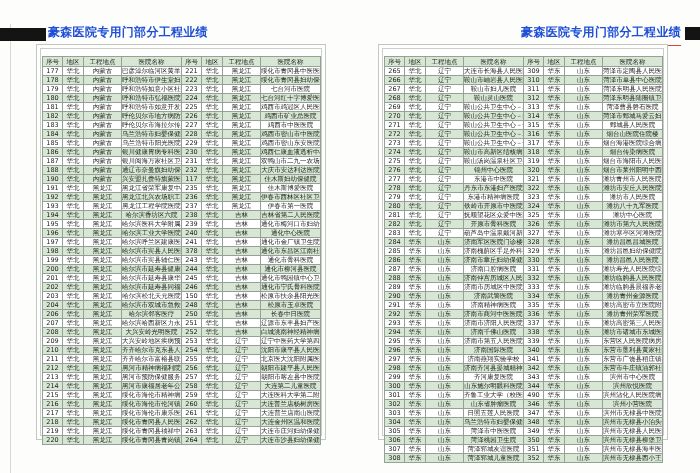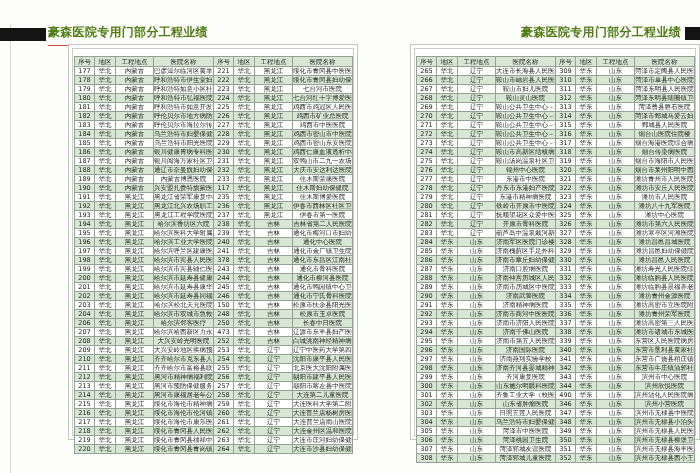--- a/index.html
+++ b/index.html
@@ -6,26 +6,26 @@
   body{
     position:relative;width:700px;height:473px;overflow:hidden;
     background:#fdfdfb;font-family:"DejaVu Sans","Liberation Sans",sans-serif;
   }
   .sheet-edge{position:absolute;width:1px;background:#d9d9d3;}
   .tab{position:absolute;height:13px;background:#141414;}
   .tab-left{left:0;top:28px;width:46px;}
   .tab-right{right:0;top:27px;width:15px;}
   .doc-title{
     position:absolute;top:24px;height:15px;
-    color:#4d7c0f;font-weight:bold;font-size:12px;letter-spacing:0.3px;
+    color:#1d4ed8;font-weight:bold;font-size:12px;letter-spacing:0.3px;
     border-bottom:1px solid #d6483c;padding-bottom:6px;white-space:nowrap;
   }
   .doc-title.tl{left:48px;}
   .doc-title.tr{right:19px;}
-  .frame-outer{position:absolute;top:44px;width:288px;height:394px;border:1px solid #c2c8c0;background:#fff;margin-left:32px;}
+  .frame-outer{position:absolute;top:44px;width:288px;height:394px;border:1px solid #c2c8c0;background:#fff;}
   .frame-outer.fl{left:36px;}
   .frame-outer.fr{left:378px;}
   .frame-inner{position:absolute;left:3px;top:3px;right:3px;bottom:3px;border:1px solid #c9cec7;}
   table.hosp{
     position:absolute;left:5px;top:11px;
     border-collapse:collapse;table-layout:fixed;
     width:278px;height:374px;
     border:1px solid #6e7d70;
   }
   table.hosp th,table.hosp td{
@@ -189,30 +189,20 @@
         <tr class="stripe">
           <td>188</td>
           <td>华北</td>
           <td>内蒙古</td>
           <td>通辽市奈曼旗妇幼保健院</td>
           <td>232</td>
           <td>华北</td>
           <td>黑龙江</td>
           <td>大庆市安达利达医院</td>
         </tr>
-        <tr class="plain">
-          <td>189</td>
-          <td>华北</td>
-          <td>内蒙古</td>
-          <td>内蒙古博恩医院</td>
-          <td>233</td>
-          <td>华北</td>
-          <td>黑龙江</td>
-          <td>佳木斯荣康医院</td>
-        </tr>
         <tr class="stripe">
           <td>190</td>
           <td>华北</td>
           <td>内蒙古</td>
           <td>兴安盟扎赉特旗蒙医医院</td>
           <td>117</td>
           <td>华北</td>
           <td>黑龙江</td>
           <td>佳木斯妇幼保健院</td>
         </tr>
@@ -364,21 +354,21 @@
           <td>250</td>
           <td>华北</td>
           <td>吉林</td>
           <td>长春中日医院</td>
         </tr>
         <tr class="plain">
           <td>207</td>
           <td>华北</td>
           <td>黑龙江</td>
           <td>哈尔滨哈西新区力永兴建国</td>
-          <td>473</td>
+          <td>251</td>
           <td>华北</td>
           <td>吉林</td>
           <td>辽源市东丰县妇产医院</td>
         </tr>
         <tr class="stripe">
           <td>208</td>
           <td>华北</td>
           <td>黑龙江</td>
           <td>大兴安岭光明医院</td>
           <td>252</td>

